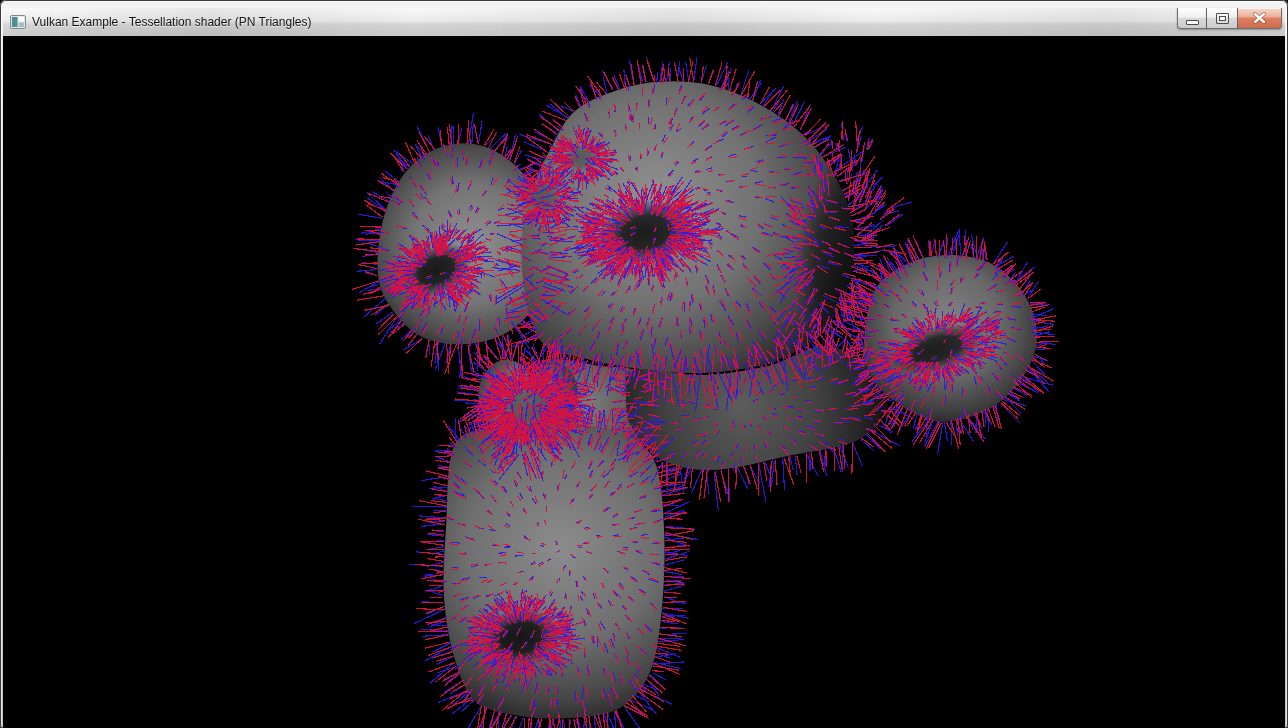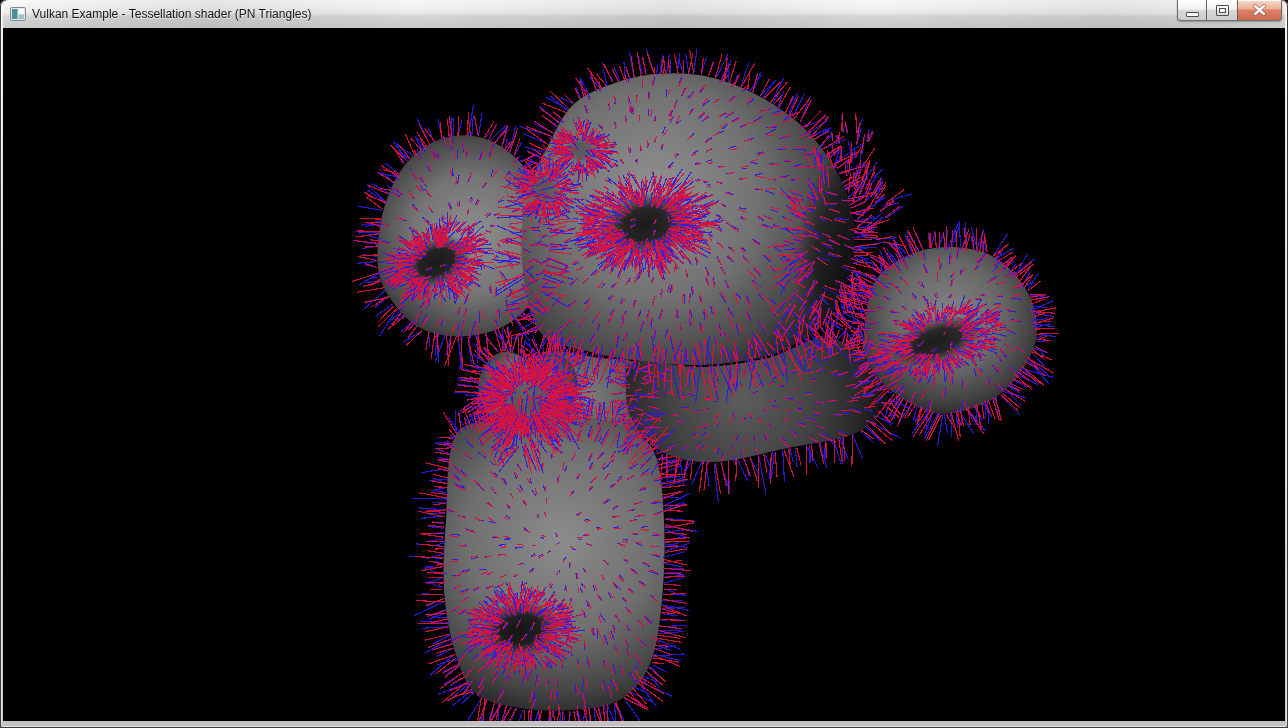--- a/index.html
+++ b/index.html
@@ -1,20 +1,20 @@
 <!DOCTYPE html>
 <html><head>
 <meta charset="utf-8">
 <style>
   html,body{margin:0;padding:0;background:#101010;}
   body{width:1288px;height:728px;overflow:hidden;font-family:"Liberation Sans",sans-serif;}
 
   .window{
     position:relative;width:1288px;height:728px;box-sizing:border-box;
-    padding:0 3px 7px 3px;
+    padding:8px 3px 7px 3px;
     background:linear-gradient(180deg,#f4f4f4 0%,#dcdcdc 30%,#c2c2c2 100%);
     border-radius:6px 6px 3px 3px;
     box-shadow:inset 0 0 0 1px #3c3c3c, inset 0 0 0 2px rgba(255,255,255,.55);
   }
 
   .titlebar{
     position:relative;height:28px;display:flex;align-items:center;
     background:linear-gradient(180deg,#fbfbfb 0%,#ededed 45%,#d6d6d6 60%,#cccccc 100%);
     border-radius:5px 5px 0 0;
   }

